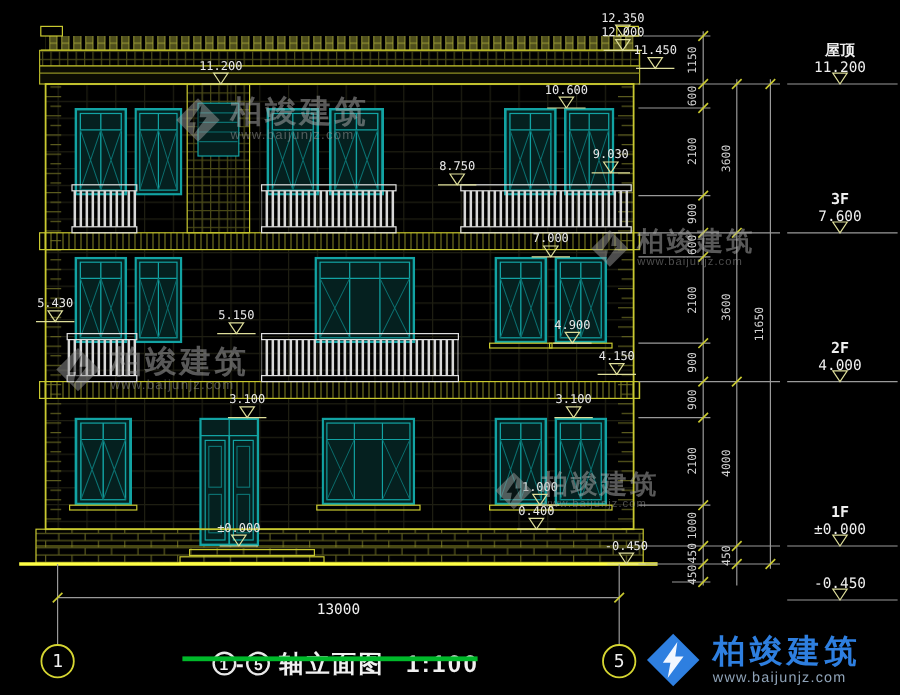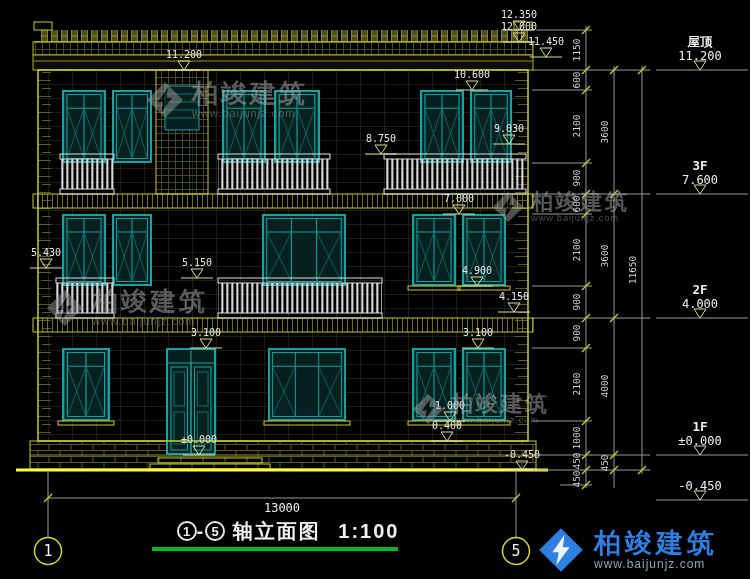--- a/index.html
+++ b/index.html
@@ -16,21 +16,21 @@
   .mk{stroke:#dede9a;fill:none;stroke-width:1}
   .dim{stroke:#9a9a9a;stroke-width:1;fill:none}
   .tick{stroke:#c9c930;stroke-width:1.4;fill:none}
   .wm{position:absolute;display:flex;align-items:center;gap:8px;opacity:.5;pointer-events:none}
   .wm .n{font-size:26px;font-weight:bold;color:#b0b0b0;letter-spacing:3px;line-height:1.05}
   .wm .u{font-size:11px;color:#9a9a9a;letter-spacing:1px}
   .wm-s{transform:scale(.85);transform-origin:left top}
   #brand{position:absolute;left:538px;top:527px;display:flex;align-items:center;gap:10px}
   #brand .n{font-size:27px;font-weight:bold;color:#2e7fe0;letter-spacing:4px;line-height:1.05}
   #brand .u{font-size:12px;color:#8fa3b8;letter-spacing:1px}
-  #titlebar{position:absolute;left:148px;top:518px;width:280px;text-align:center;color:#f0f0f0;font-size:20px;font-weight:bold;letter-spacing:2px;white-space:nowrap}
+  #titlebar{position:absolute;left:148px;top:540px;width:280px;text-align:center;color:#f0f0f0;font-size:20px;font-weight:bold;letter-spacing:2px;white-space:nowrap}
   #titlebar .circ{display:inline-block;width:20px;height:20px;line-height:17px;border:2px solid #e8e8e8;border-radius:50%;font-size:13px;vertical-align:2px;letter-spacing:0;text-align:center}
   #titlebar .sc{margin-left:10px}
   #underline{position:absolute;left:152px;top:547px;width:246px;height:4px;background:#00b82a}
 </style>
 </head>
 <body>
 
 <div id="canvas">
 
 <svg id="dwg" width="750" height="579" viewBox="0 0 750 579">

